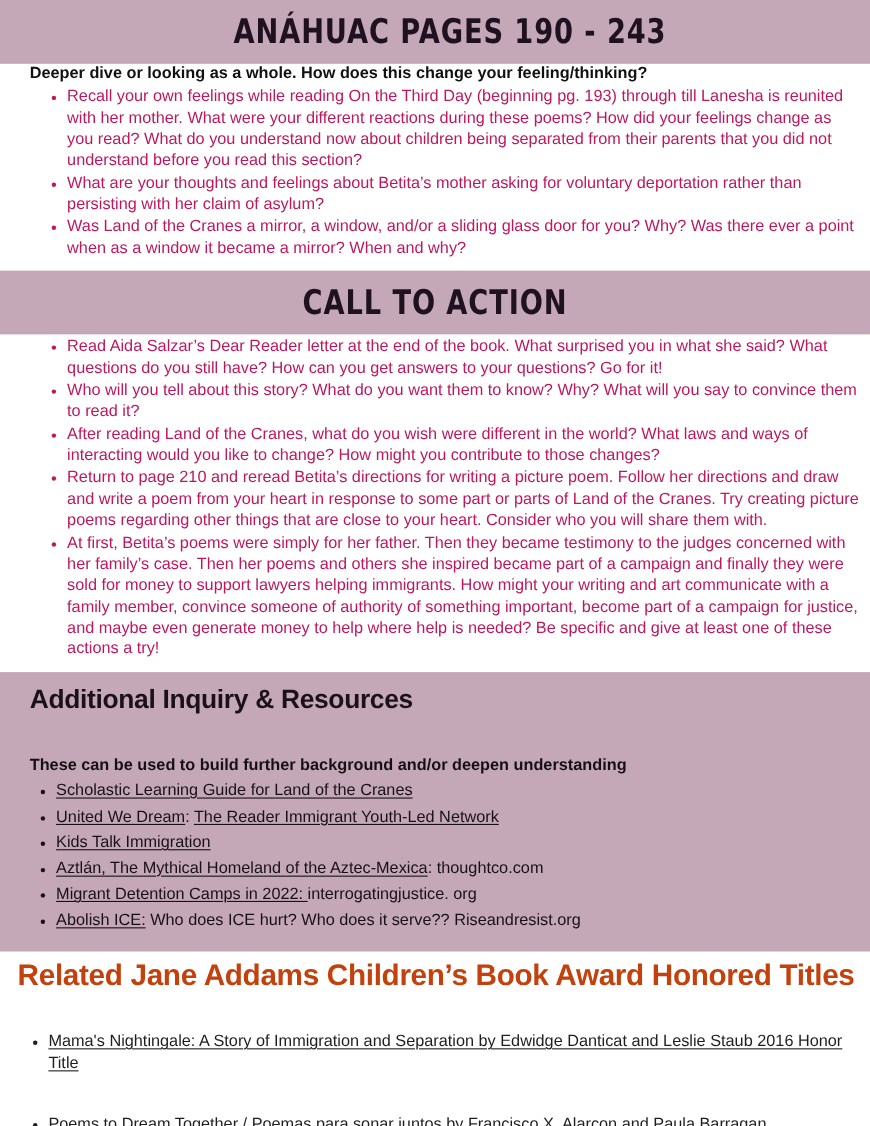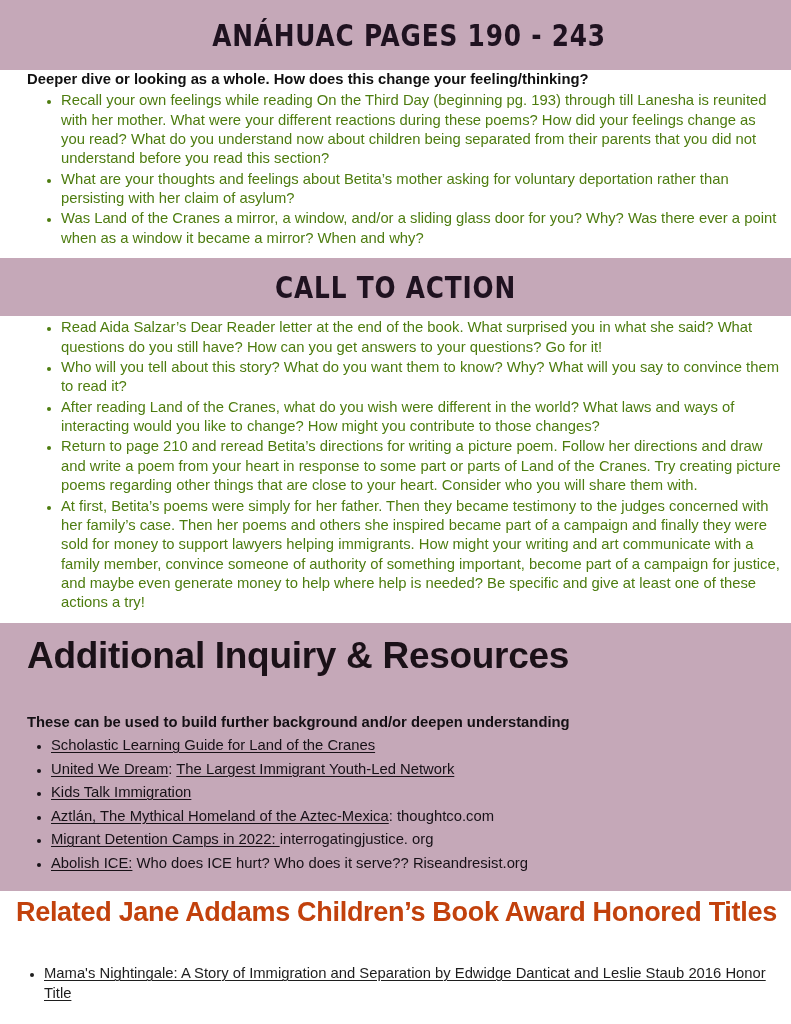--- a/index.html
+++ b/index.html
@@ -14,21 +14,21 @@
     font-family: "Liberation Sans", "DejaVu Sans", sans-serif;
     color: #1c1c1c;
     -webkit-font-smoothing: antialiased;
   }
   .band {
     background: var(--band, #c5a8b8);
     display: flex;
     align-items: center;
     justify-content: center;
   }
-  .band-top { height: 70px; padding-left: 28px; }
+  .band-top { height: 58px; padding-left: 28px; }
   .band-mid { height: 58px; }
   .band-title {
     font-family: "DejaVu Sans", sans-serif;
     font-weight: 800;
     font-size: 31px;
     color: #1f1220;
     letter-spacing: 1px;
     transform: scaleX(0.8);
     transform-origin: center;
     white-space: nowrap;
@@ -48,31 +48,31 @@
     font-size: 14.8px;
     line-height: 1.3;
     margin: 0 0 2px 0;
     color: #111;
   }
   ul.bullets {
     margin: 2px 0 10px 0;
     padding-left: 34px;
     font-size: 14.8px;
     line-height: 1.31;
-    color: #4d7c0f;
+    color: #be185d;
   }
   ul.bullets li { margin: 0 0 1px 0; }
   ul.bullets li::marker { font-size: 0.85em; }
   .band-resources {
     background: var(--band, #c5a8b8);
     padding: 10px 10px 14px 27px;
     margin-top: 10px;
   }
   .h-resources {
-    font-size: 37px;
+    font-size: 24px;
     font-weight: 700;
     margin: 2px 0 4px 0;
     color: #1b1118;
     letter-spacing: -0.3px;
   }
   .band-resources .intro { color: #141014; margin-top: 36px; }
   ul.linklist {
     margin: 4px 0 0 0;
     padding-left: 24px;
     font-size: 14.8px;
@@ -131,21 +131,21 @@
       <li>Return to page 210 and reread Betita’s directions for writing a picture poem. Follow her directions and draw and write a poem from your heart in response to some part or parts of Land of the Cranes. Try creating picture poems regarding other things that are close to your heart. Consider who you will share them with.</li>
       <li>At first, Betita’s poems were simply for her father. Then they became testimony to the judges concerned with her family’s case. Then her poems and others she inspired became part of a campaign and finally they were sold for money to support lawyers helping immigrants. How might your writing and art communicate with a family member, convince someone of authority of something important, become part of a campaign for justice, and maybe even generate money to help where help is needed? Be specific and give at least one of these actions a try!</li>
     </ul>
 </section>
 
 <section class="band-resources">
   <h2 class="h-resources">Additional Inquiry &amp; Resources</h2>
   <p class="intro">These can be used to build further background and/or deepen understanding</p>
   <ul class="linklist">
       <li><span class="link">Scholastic Learning Guide for Land of the Cranes</span></li>
-      <li><span class="link">United We Dream</span><span class="plain">: </span><span class="link">The Largest Immigrant Youth-Led Network</span></li>
+      <li><span class="link">United We Dream</span><span class="plain">: </span><span class="link">The Reader Immigrant Youth-Led Network</span></li>
       <li><span class="link">Kids Talk Immigration</span></li>
       <li><span class="link">Aztlán, The Mythical Homeland of the Aztec-Mexica</span><span class="plain">: thoughtco.com</span></li>
       <li><span class="link">Migrant Detention Camps in 2022: </span><span class="plain"> interrogatingjustice. org</span></li>
       <li><span class="link">Abolish ICE:</span><span class="plain"> Who does ICE hurt? Who does it serve?? Riseandresist.org</span></li>
     </ul>
 </section>
 
 <section class="section-related">
   <h2 class="h-related">Related Jane Addams Children’s Book Award Honored Titles</h2>
   <ul class="linklist">

